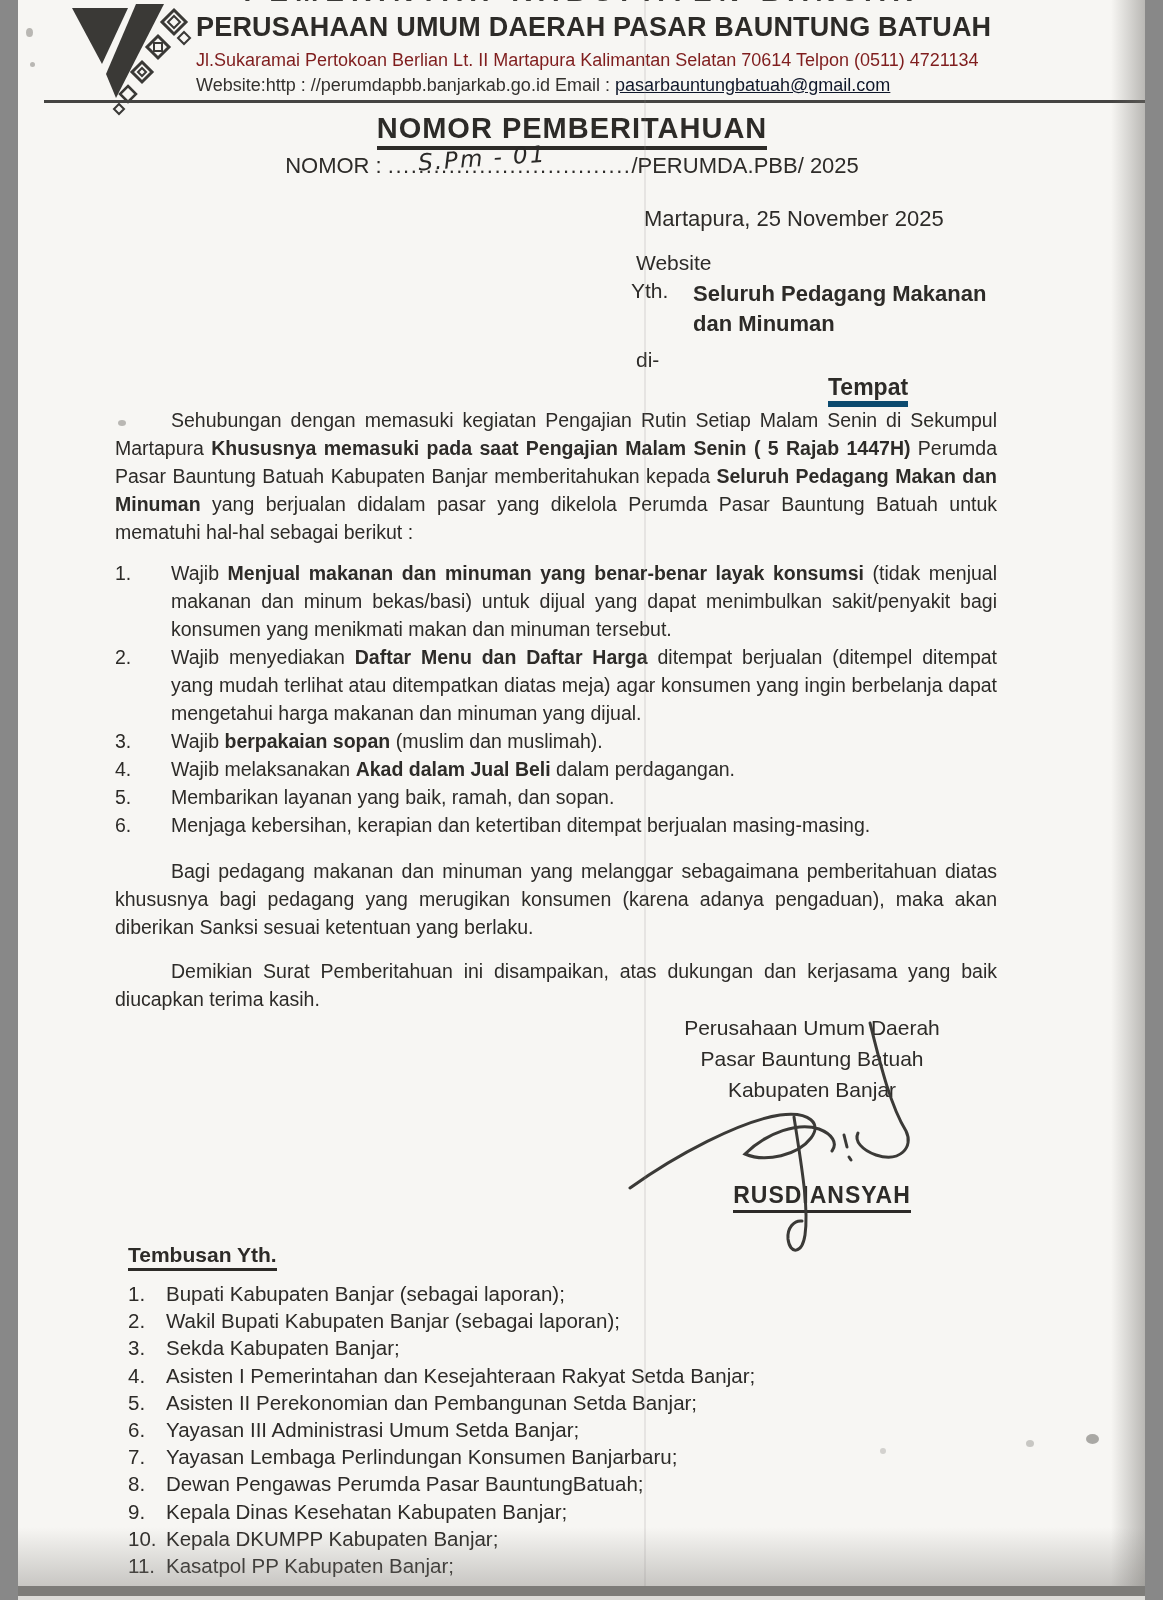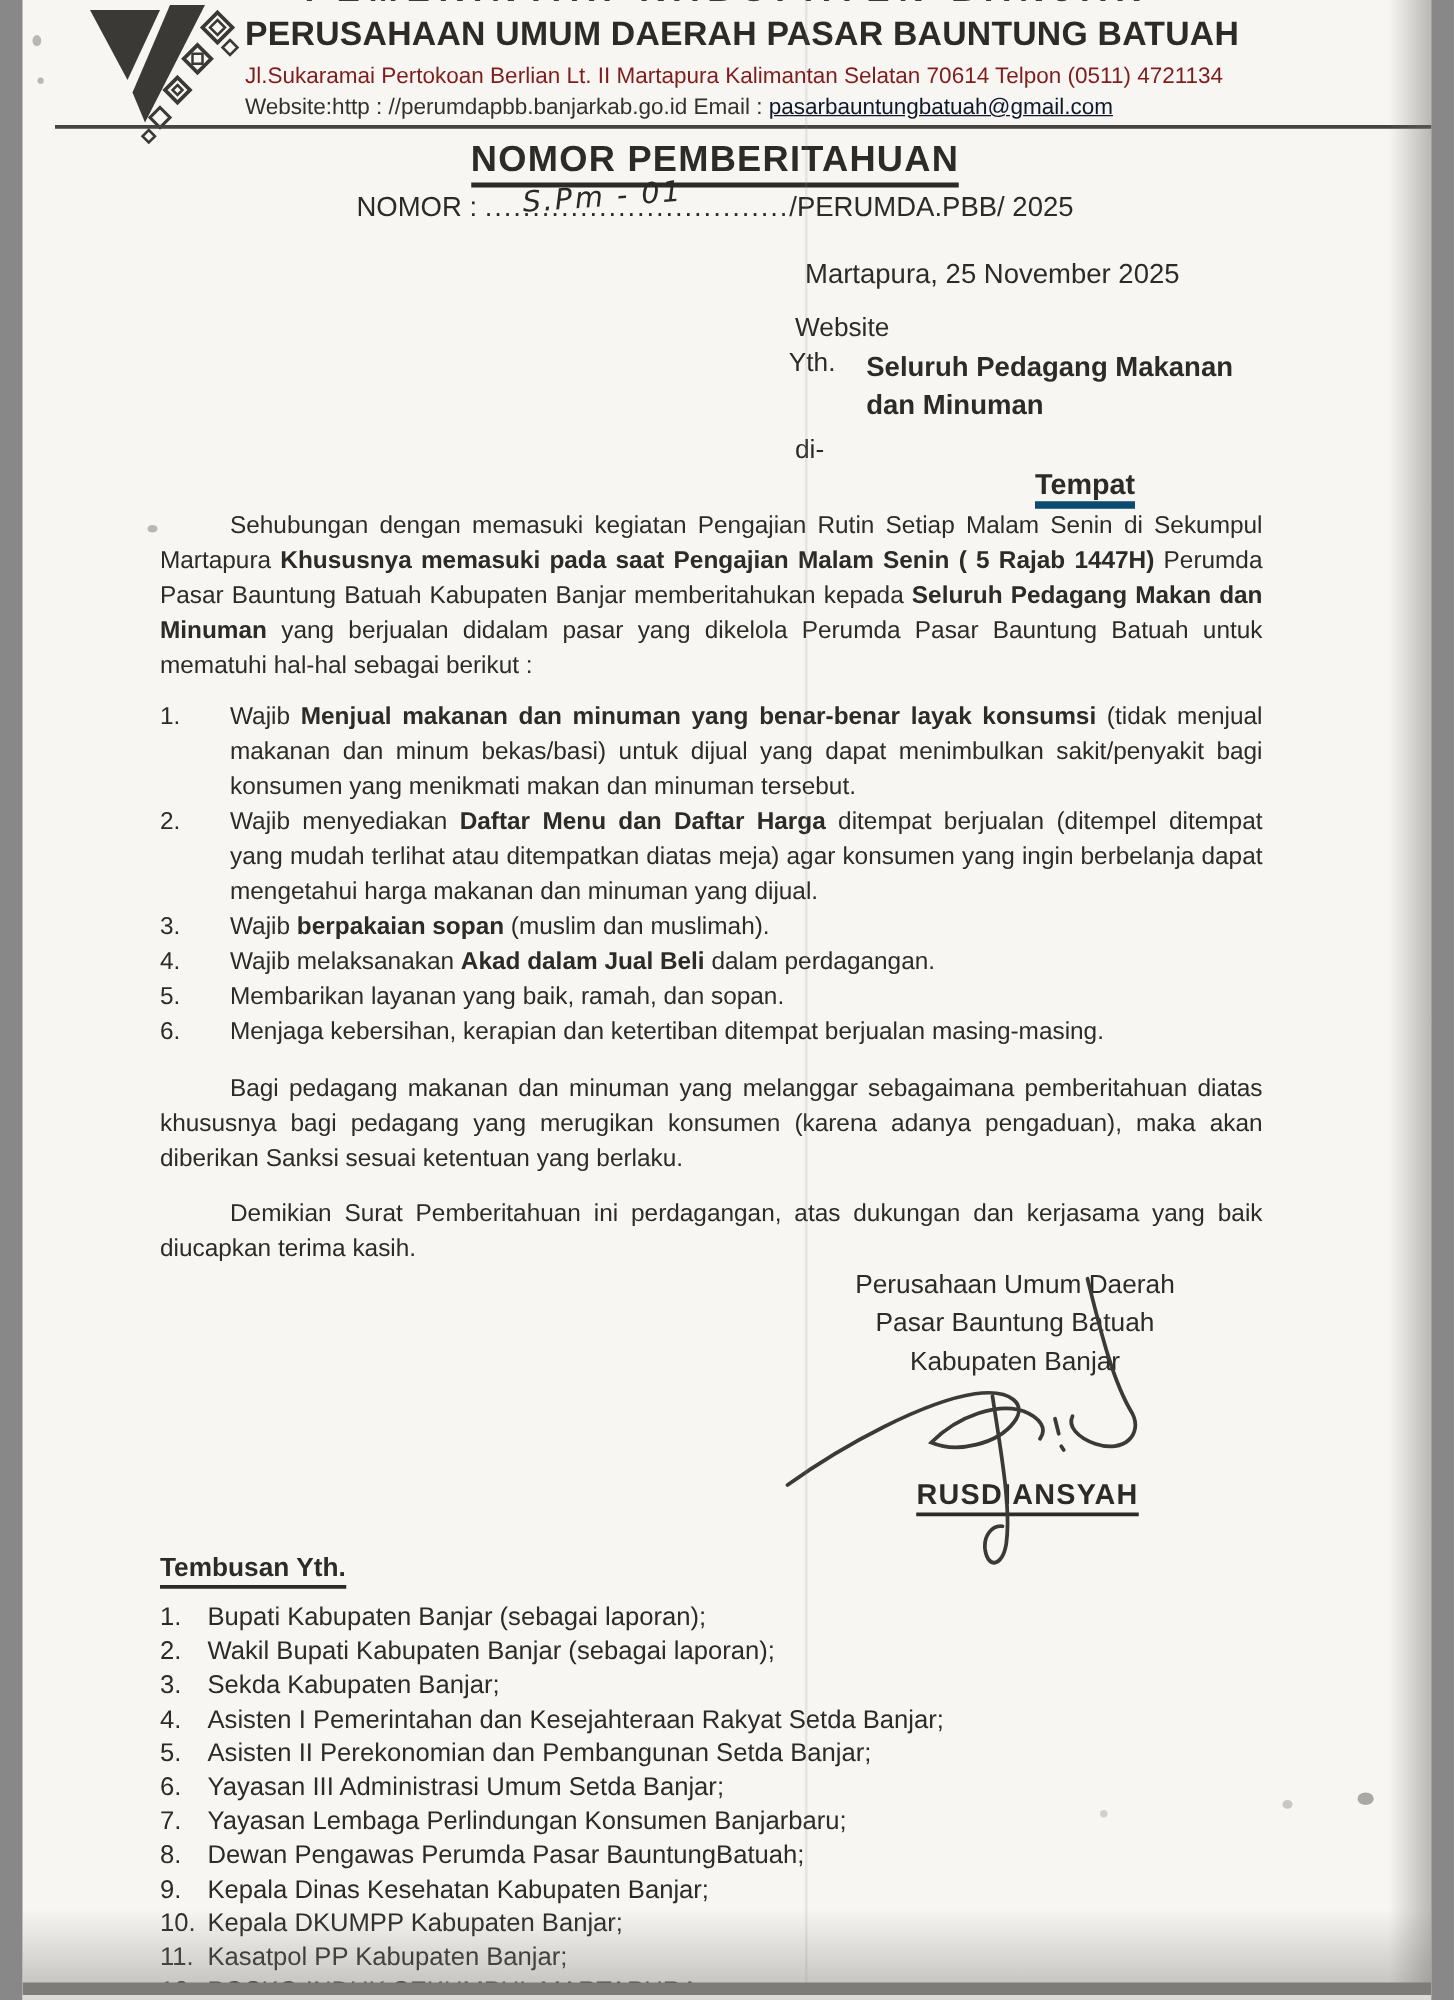--- a/index.html
+++ b/index.html
@@ -39,21 +39,21 @@
   .hand{position:absolute;left:400px;top:-8px;font-family:"DejaVu Sans", sans-serif;font-style:italic;font-size:23px;color:#2a2927;transform:rotate(-4deg);letter-spacing:2px;}
   
   .date{position:absolute;left:626px;top:206px;font-size:22px;z-index:2;}
   .kepada{position:absolute;left:618px;top:251px;font-size:21px;z-index:2;}
   .yth-row{position:absolute;left:613px;top:279px;font-size:21px;display:flex;z-index:2;}
   .yth{width:62px;}
   .recipient{font-weight:bold;font-size:22px;line-height:30px;}
   .di{position:absolute;left:618px;top:348px;font-size:21px;z-index:2;}
   .tempat{position:absolute;left:810px;top:374px;font-size:23px;font-weight:bold;border-bottom:6px solid #0c4a6e;padding-bottom:0px;z-index:2;}
   
-  .letter-body{position:absolute;left:110px;top:406px;width:882px;font-size:19.5px;line-height:28px;text-align:justify;z-index:2;}
+  .letter-body{position:absolute;left:97px;top:406px;width:882px;font-size:19.5px;line-height:28px;text-align:justify;z-index:2;}
   .letter-body p{margin:0;}
   .p1{text-indent:56px;margin:0 0 13px 0 !important;}
   .li{display:flex;}
   .li-num{width:56px;flex-shrink:0;}
   .li-text{flex:1;text-align:justify;}
   .p2{text-indent:56px;margin-top:18px !important;}
   .p3{text-indent:56px;margin-top:16px !important;}
   b,strong{font-weight:bold;}
   
   .sig-org{position:absolute;left:634px;top:1012px;width:320px;text-align:center;font-size:21px;line-height:31px;z-index:2;}
@@ -144,21 +144,21 @@
     <div class="li">
       <span class="li-num">5.</span>
       <div class="li-text"><span>Membarikan layanan yang baik, ramah, dan sopan.</span><strong></strong><span></span></div>
     </div>
     <div class="li">
       <span class="li-num">6.</span>
       <div class="li-text"><span>Menjaga kebersihan, kerapian dan ketertiban ditempat berjualan masing-masing.</span><strong></strong><span></span></div>
     </div>
 
     <p class="p2">Bagi pedagang makanan dan minuman yang melanggar sebagaimana pemberitahuan diatas khususnya bagi pedagang yang merugikan konsumen (karena adanya pengaduan), maka akan diberikan Sanksi sesuai ketentuan yang berlaku.</p>
-    <p class="p3">Demikian Surat Pemberitahuan ini perdagangan, atas dukungan dan kerjasama yang baik diucapkan terima kasih.</p>
+    <p class="p3">Demikian Surat Pemberitahuan ini disampaikan, atas dukungan dan kerjasama yang baik diucapkan terima kasih.</p>
   </div>
 
   <div class="sig-org">
     <span>Perusahaan Umum Daerah</span><br>
     <span>Pasar Bauntung Batuah</span><br>
     <span>Kabupaten Banjar</span>
   </div>
   <svg class="sig-svg" viewBox="0 0 350 270">
     <g fill="none" stroke="#3b3a37" stroke-width="3" stroke-linecap="round">
       <path d="M 252,18 C 262,58 272,100 288,126 C 296,142 282,158 258,150 C 244,145 236,136 240,128"></path>

